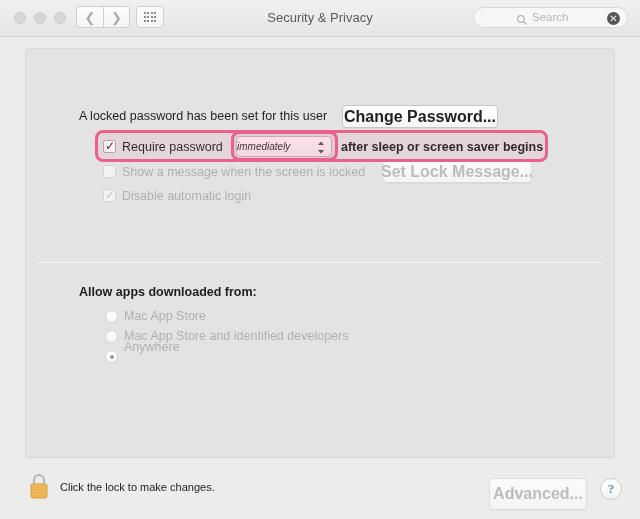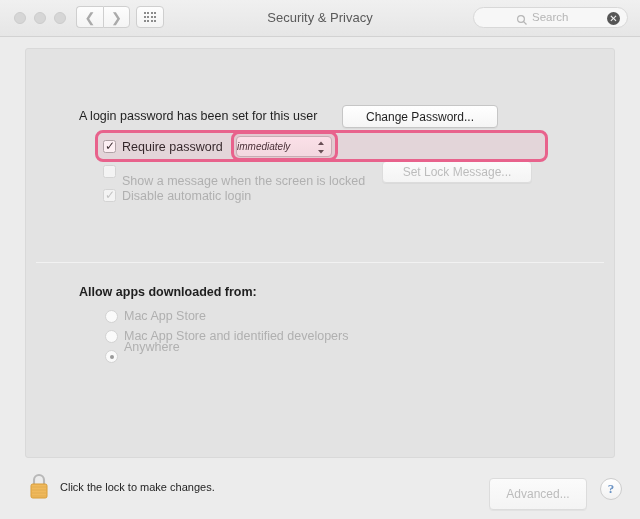--- a/index.html
+++ b/index.html
@@ -217,27 +217,28 @@
     border-radius: 50%;
     background: #9a9a9a;
   }
 
   
   .btn {
     position: absolute;
     background: linear-gradient(to bottom, #ffffff, #f5f5f5);
     border: 1px solid #c6c6c6;
     border-radius: 4px;
-    font-size: 12px;
+    font-size: 16px;
     color: #1f1f1f;
     display: flex;
     align-items: center;
     justify-content: center;
     white-space: nowrap;
     box-shadow: 0 1px 0 rgba(0,0,0,0.04);
+    font-weight: bold;
   }
   .btn.dis { color: #bcbcbc; border-color: #dcdcdc;
              background: linear-gradient(to bottom,#fbfbfb,#f4f4f4); text-align: right; }
 
   
   #popup {
     position: absolute;
     left: 236px; top: 136px;
     width: 96px; height: 21px;
     background: linear-gradient(to bottom, #ffffff, #f6f6f6);
@@ -366,42 +367,43 @@
       <div class="tab">FileVault</div>
       <div class="tab">Firewall</div>
       <div class="tab">Privacy</div>
     </div>
   </div>
 
   <div id="panel"></div>
 
   <div id="content">
 
-    <div class="lbl" style="left:79px; top:109px;">A login password has been set for this user</div>
+    <div class="lbl" style="left:79px; top:109px;">A locked password has been set for this user</div>
 
     <div class="btn" style="left:342px; top:105px; width:156px; height:23px;">Change Password...</div>
 
     <div class="cbox" style="left:103px; top:140px;">
       <span class="tick">✓</span>
     </div>
     <div class="lbl" style="left:122px; top:140px;">Require password</div>
 
     <div id="popup">
       <span id="popup-label">immediately</span>
       <span id="popup-arrows">
         <svg width="8" height="15" viewBox="0 0 8 15">
           <path d="M4 1.5 L7 5 L1 5 Z" fill="#4a4a4a"></path>
           <path d="M4 13.5 L7 10 L1 10 Z" fill="#4a4a4a"></path>
         </svg>
       </span>
     </div>
 
+    <div class="lbl bold" style="left:341px; top:140px;">after sleep or screen saver begins</div>
 
     <div class="cbox dis" style="left:103px; top:165px;"></div>
-    <div class="lbl dim" style="left:122px; top:174px;">Show a message when the screen is locked</div>
+    <div class="lbl dim" style="left:122px; top:165px;">Show a message when the screen is locked</div>
     <div class="btn dis" style="left:382px; top:161px; width:150px; height:22px;">Set Lock Message...</div>
 
     <div class="cbox dis" style="left:103px; top:189px;">
       <span class="tick">✓</span>
     </div>
     <div class="lbl dim" style="left:122px; top:189px;">Disable automatic login</div>
 
     <div id="separator"></div>
 
     <div class="lbl bold" style="left:79px; top:285px;">Allow apps downloaded from:</div>

